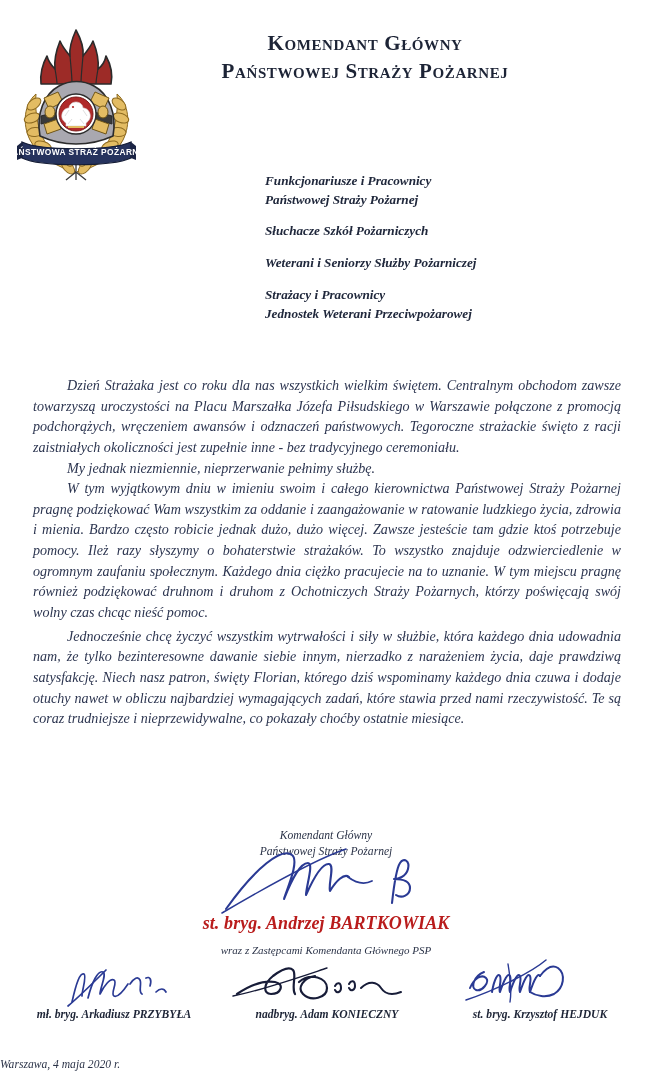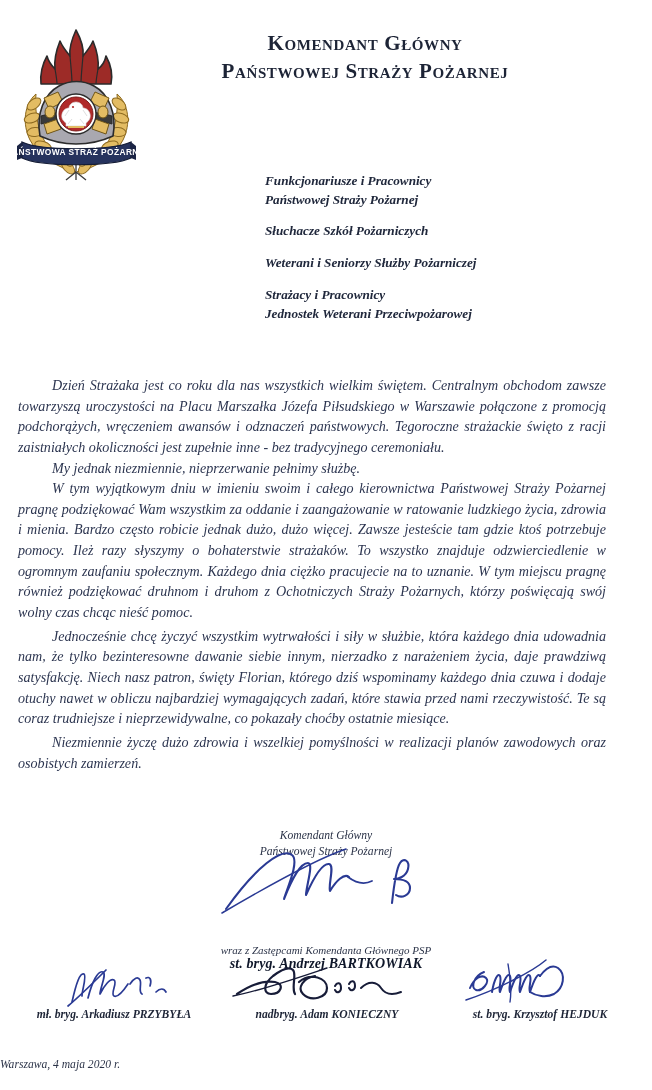--- a/index.html
+++ b/index.html
@@ -69,21 +69,21 @@
     font-weight: bold;
     font-size: 13.2px;
     line-height: 1.42;
     color: #20283c;
     white-space: nowrap;
   }
 
   
   .body-text {
     position: absolute;
-    left: 18px;
+    left: 33px;
     top: 375px;
     width: 588px;
   }
   .para {
     font-family: "Liberation Serif", "DejaVu Serif", serif;
     font-style: italic;
     font-size: 14.1px;
     line-height: 1.465;
     text-align: justify;
     text-indent: 34px;
@@ -111,24 +111,23 @@
   .sig-scrawl-main {
     position: relative;
     width: 260px;
     height: 52px;
     margin: 1px auto 0 auto;
   }
   .sig-name {
     font-family: "Liberation Serif", "DejaVu Serif", serif;
     font-weight: bold;
     font-style: italic;
-    font-size: 14px;
-    color: #0f172a;
+    font-size: 18px;
+    color: #b91c1c;
     letter-spacing: 0.1px;
-    margin-top: 43px;
   }
 
   .sig-withline {
     position: absolute;
     left: 0;
     top: 944px;
     width: 652px;
     text-align: center;
     font-family: "Liberation Serif", "DejaVu Serif", serif;
     font-style: italic;
@@ -275,21 +274,20 @@
       <div class="addressee-line">Strażacy i Pracownicy</div>
       <div class="addressee-line">Jednostek Weterani Przeciwpożarowej</div>
     </div>
   </div>
 
   <div class="body-text">
     <p class="para">Dzień Strażaka jest co roku dla nas wszystkich wielkim świętem. Centralnym obchodom zawsze towarzyszą uroczystości na Placu Marszałka Józefa Piłsudskiego w Warszawie połączone z promocją podchorążych, wręczeniem awansów i odznaczeń państwowych. Tegoroczne strażackie święto z racji zaistniałych okoliczności jest zupełnie inne - bez tradycyjnego ceremoniału.</p>
     <p class="para">My jednak niezmiennie, nieprzerwanie pełnimy służbę.</p>
     <p class="para">W tym wyjątkowym dniu w imieniu swoim i całego kierownictwa Państwowej Straży Pożarnej pragnę podziękować Wam wszystkim za oddanie i zaangażowanie w ratowanie ludzkiego życia, zdrowia i mienia. Bardzo często robicie jednak dużo, dużo więcej. Zawsze jesteście tam gdzie ktoś potrzebuje pomocy. Ileż razy słyszymy o bohaterstwie strażaków. To wszystko znajduje odzwierciedlenie w ogromnym zaufaniu społecznym. Każdego dnia ciężko pracujecie na to uznanie. W tym miejscu pragnę również podziękować druhnom i druhom z Ochotniczych Straży Pożarnych, którzy poświęcają swój wolny czas chcąc nieść pomoc.</p>
     <p class="para spaced">Jednocześnie chcę życzyć wszystkim wytrwałości i siły w służbie, która każdego dnia udowadnia nam, że tylko bezinteresowne dawanie siebie innym, nierzadko z narażeniem życia, daje prawdziwą satysfakcję. Niech nasz patron, święty Florian, którego dziś wspominamy każdego dnia czuwa i dodaje otuchy nawet w obliczu najbardziej wymagających zadań, które stawia przed nami rzeczywistość. Te są coraz trudniejsze i nieprzewidywalne, co pokazały choćby ostatnie miesiące.</p>
-    <p class="para spaced">Niezmiennie życzę dużo zdrowia i wszelkiej pomyślności w realizacji planów zawodowych oraz osobistych zamierzeń.</p>
   </div>
 
   <div class="sig-main">
     <div class="sig-role">Komendant Główny</div>
     <div class="sig-role">Państwowej Straży Pożarnej</div>
 
     <div class="sig-scrawl-main">
       <svg viewBox="0 0 260 52" width="260" height="52" aria-hidden="true">
         <g fill="none" stroke="#2a3a94" stroke-linecap="round" stroke-linejoin="round">
           <path d="M30 48 C60 6 86 -14 96 -6 C104 0 90 30 88 38 C96 18 104 2 112 2

